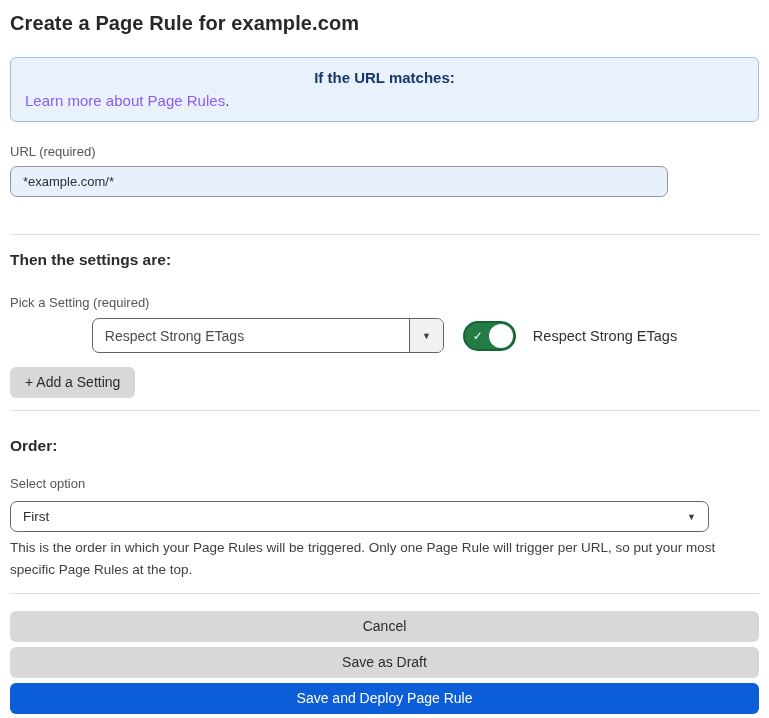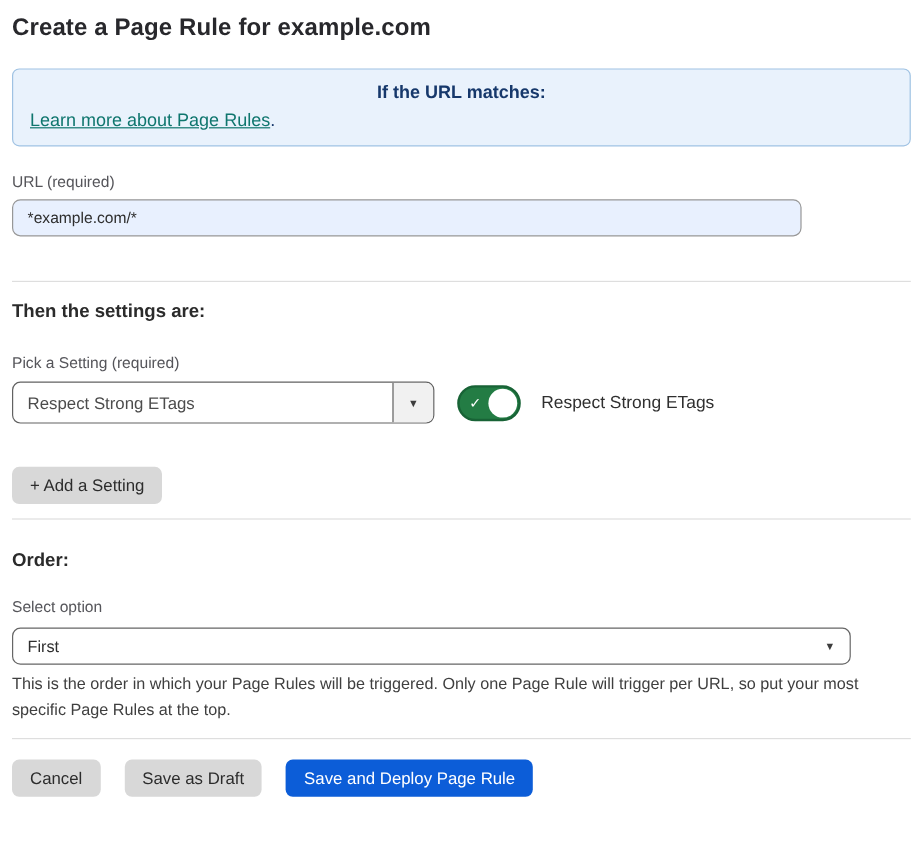--- a/index.html
+++ b/index.html
@@ -21,22 +21,21 @@
     background: #e9f2fc;
     border: 1px solid #9fc2e3;
     border-radius: 6px;
     padding: 8px 14px 9px 14px;
     font-size: 15px;
     line-height: 23px;
     color: #16386b;
   }
   .info-heading { font-weight: 700; text-align: center; }
   .info-link {
-    color: #0f766e;
-    text-decoration: underline;
+    color: #8b5cf6;
     cursor: pointer;
   }
   .field-label {
     margin-top: 22px;
     font-size: 13px;
     color: #55555a;
     line-height: 16px;
   }
   .url-input {
     margin-top: 6px;
@@ -61,20 +60,21 @@
     font-size: 15.5px;
     font-weight: 700;
     color: #2b2b2b;
     line-height: 20px;
   }
   .label-mt { margin-top: 25px; }
   .setting-row {
     margin-top: 7px;
     display: flex;
     align-items: center;
+    justify-content: center;
   }
   .dropdown {
     width: 352px;
     height: 35px;
     border: 1px solid #626262;
     border-radius: 7px;
     background: #ffffff;
     display: flex;
     align-items: stretch;
     overflow: hidden;
@@ -139,21 +139,21 @@
     border-radius: 6px;
     font-family: "Liberation Sans", "DejaVu Sans", sans-serif;
     font-size: 14px;
     height: 31px;
     padding: 0 15px;
     cursor: pointer;
     line-height: 31px;
   }
   .btn-gray { background: #d8d8d8; color: #2c2c2c; }
   .btn-blue { background: #0c5dd8; color: #ffffff; }
-  .add-setting-btn { margin-top: 36px; }
+  .add-setting-btn { margin-top: 14px; }
   hr.divider-2 { border: none; border-top: 1px solid #dedede; margin-top: 12px; }
   .select-box {
     margin-top: 9px;
     width: 699px;
     height: 31px;
     border: 1px solid #666666;
     border-radius: 7px;
     background: #ffffff;
     display: flex;
     align-items: center;
@@ -167,21 +167,22 @@
   .help-text {
     margin-top: 5px;
     font-size: 13.5px;
     line-height: 22px;
     color: #3f3f3f;
     max-width: 749px;
   }
   .actions-row {
     margin-top: 17px;
     display: flex;
-    gap: 20px;
+    gap: 5px;
+    flex-direction: column;
   }
 </style>
 </head>
 <body>
 
 
 
 <h1 class="page-title">Create a Page Rule for example.com</h1>
 
 <div class="info-box">

